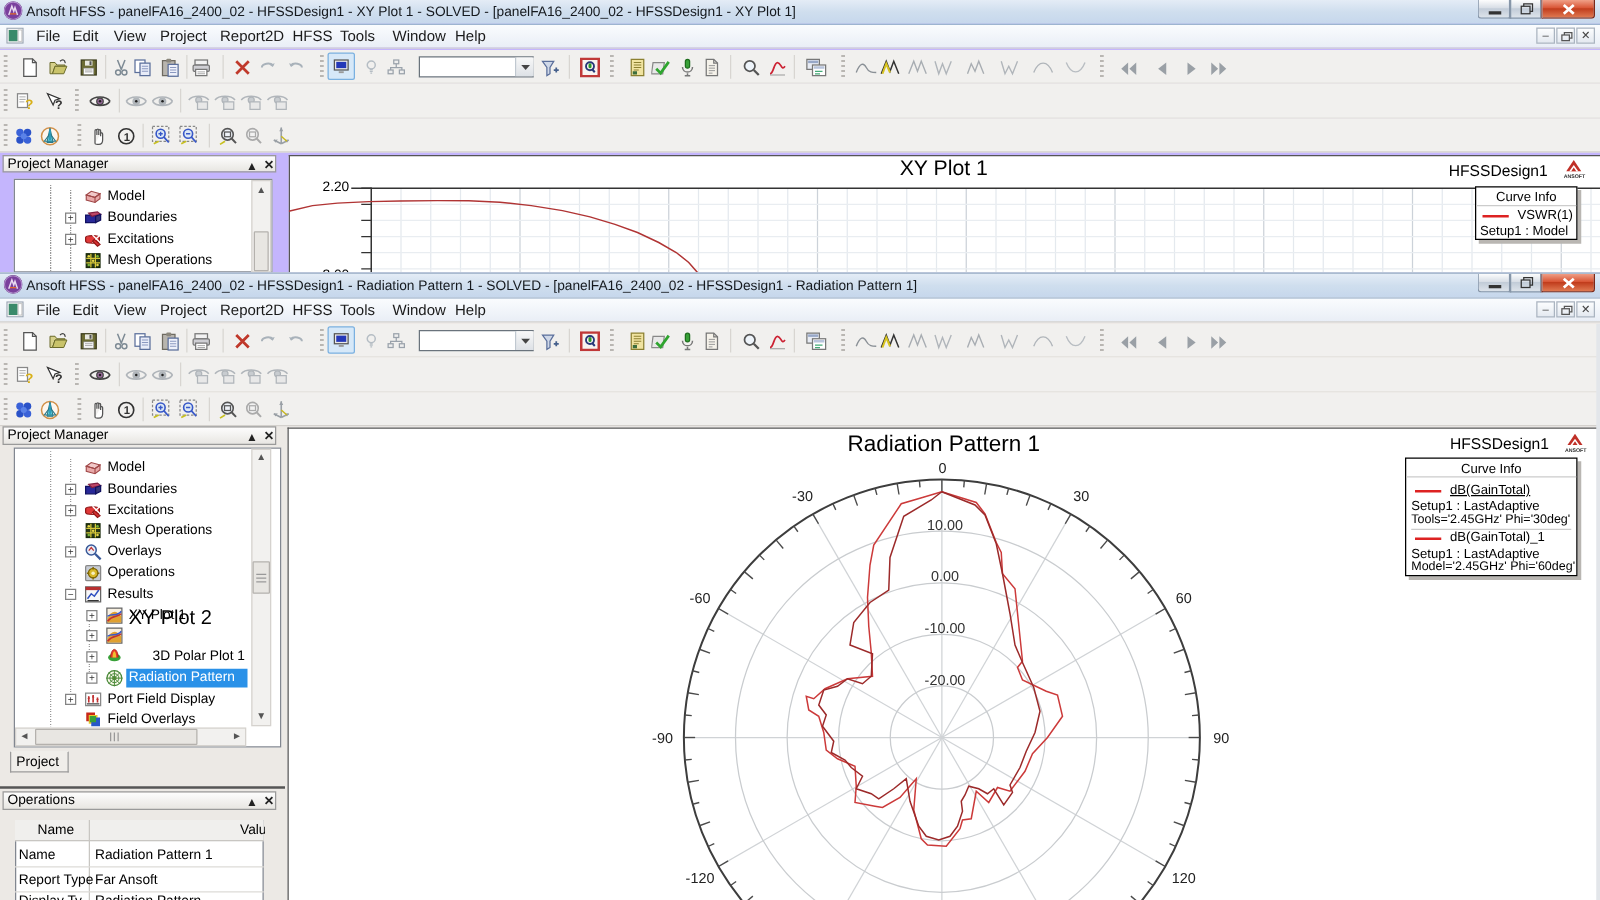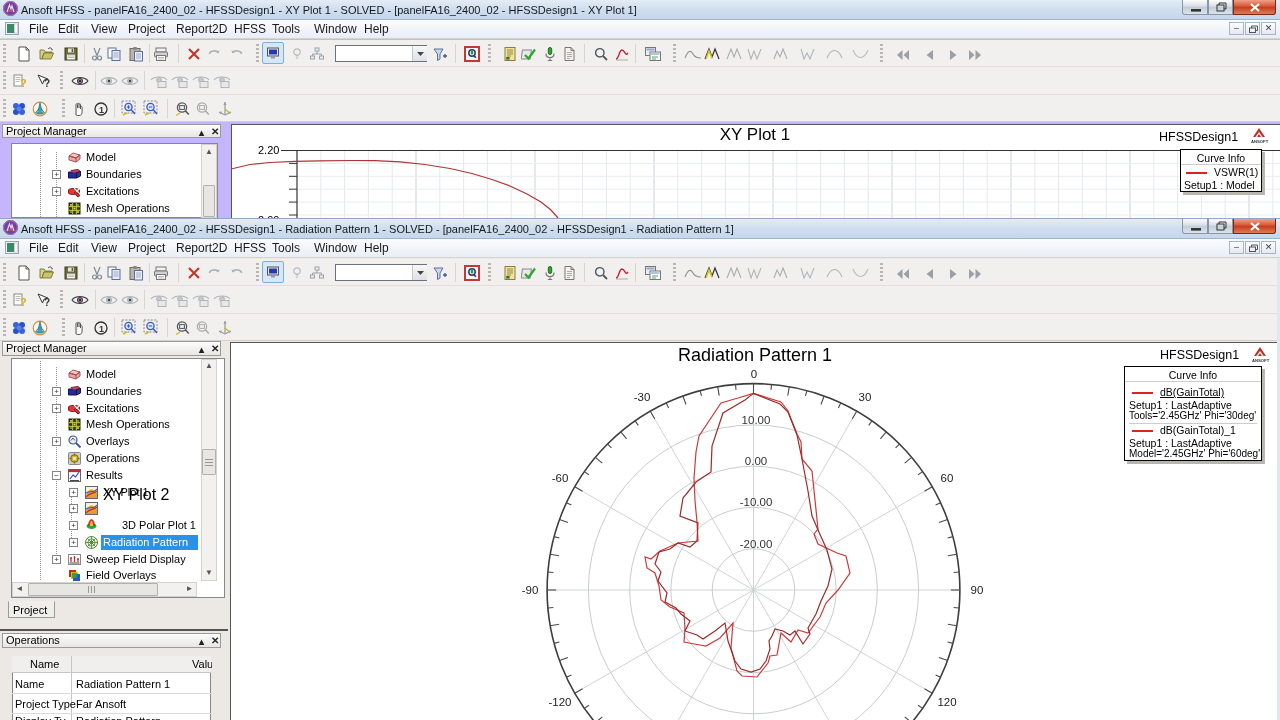--- a/index.html
+++ b/index.html
@@ -1108,21 +1108,21 @@
     <div style="position:absolute;left:101px;top:316px;width:97px;height:15px;background:#2a91e8;color:#fff;font-size:11px;padding:1px 2px;white-space:nowrap;overflow:hidden;">Radiation Pattern</div>
     <div class="pm" style="position:absolute;left:52px;top:336px;width:9px;height:9px;">+</div>
     <div style="position:absolute;left:67px;top:333px;width:15px;height:15px;">
       <svg width="15" height="15" viewBox="0 0 15 15" style="display:block">
         <rect x="1.5" y="2.5" width="12" height="10" fill="#fff" stroke="#888"></rect>
         <path d="M4 10V5M7.5 10V4M11 10V6" stroke="#c03030" stroke-width="1.3"></path>
         <path d="M4 5l-1 2h2zM7.5 4 6.5 6h2zM11 6l-1 2h2z" fill="#c03030"></path>
         <path d="M2.5 11h10" stroke="#444"></path>
       </svg>
     </div>
-    <div style="position:absolute;left:86px;top:334px;font-size:11px;white-space:nowrap;">Sweep Field Display</div>
+    <div style="position:absolute;left:86px;top:334px;font-size:11px;white-space:nowrap;">Port Field Display</div>
     <div style="position:absolute;left:67px;top:349px;width:15px;height:15px;">
       <svg width="15" height="15" viewBox="0 0 15 15" style="display:block">
         <rect x="2" y="2" width="7" height="7" fill="#c82818"></rect>
         <rect x="4" y="4" width="7" height="7" fill="#e8c828"></rect>
         <rect x="6" y="6" width="7" height="7" fill="#2858c8"></rect>
         <rect x="4.8" y="4.8" width="5" height="5" fill="#38a038"></rect>
       </svg>
     </div>
     <div style="position:absolute;left:86px;top:350px;font-size:11px;white-space:nowrap;">Field Overlays</div>
     <div class="sb" style="position:absolute;left:201px;top:140px;width:16px;height:222px;"></div>
@@ -1147,21 +1147,21 @@
     <div class="phx" style="left:211px;top:416px">✕</div>
     <div style="position:absolute;left:12px;top:437px;width:199px;height:65px;background:#fff;border:1px solid #828790;border-bottom:none;"></div>
     <div style="position:absolute;left:12px;top:437px;width:199px;height:17px;background:#f0efed;border-bottom:1px solid #c8c6c2;"></div>
     <div style="position:absolute;left:30px;top:439px;width:40px;height:12px;font-size:11px;">Name</div>
     <div style="position:absolute;left:192px;top:439px;width:20px;height:12px;font-size:11px;overflow:hidden;">Value</div>
     <div style="position:absolute;left:71px;top:437px;width:1px;height:65px;background:#c8c6c2;"></div>
     <div style="position:absolute;left:12px;top:474px;width:199px;height:1px;background:#dddbd7;"></div>
     <div style="position:absolute;left:12px;top:494px;width:199px;height:1px;background:#dddbd7;"></div>
     <div style="position:absolute;left:15px;top:459px;width:54px;height:12px;font-size:11px;">Name</div>
     <div style="position:absolute;left:76px;top:459px;width:130px;height:12px;font-size:11px;">Radiation Pattern 1</div>
-    <div style="position:absolute;left:15px;top:479px;width:56px;height:12px;font-size:11px;white-space:nowrap;">Project Type</div>
+    <div style="position:absolute;left:15px;top:479px;width:56px;height:12px;font-size:11px;white-space:nowrap;">Report Type</div>
     <div style="position:absolute;left:76px;top:479px;width:130px;height:12px;font-size:11px;">Far Ansoft</div>
     <div style="position:absolute;left:15px;top:496px;width:56px;height:12px;font-size:11px;overflow:hidden;white-space:nowrap;">Display Ty</div>
     <div style="position:absolute;left:76px;top:496px;width:130px;height:12px;font-size:11px;overflow:hidden;white-space:nowrap;">Radiation Pattern</div>
     <div class="canvas" style="position:absolute;left:230px;top:123px;width:1050px;height:379px;"></div>
     <div style="position:absolute;left:600px;top:126px;width:310px;height:20px;font-size:18px;text-align:center;color:#000;">Radiation Pattern 1</div>
     <div style="position:absolute;left:1160px;top:129px;width:90px;height:13px;font-size:12.5px;color:#000;">HFSSDesign1</div>
     <div style="position:absolute;left:1250px;top:126px;width:20px;height:18px;">
       <svg width="20" height="18" viewBox="0 0 20 18" style="display:block">
         <path d="M10 2l6 9H4z" fill="#c03028"></path>
         <path d="M10 6l3.6 5H6.4z" fill="#fff"></path>

